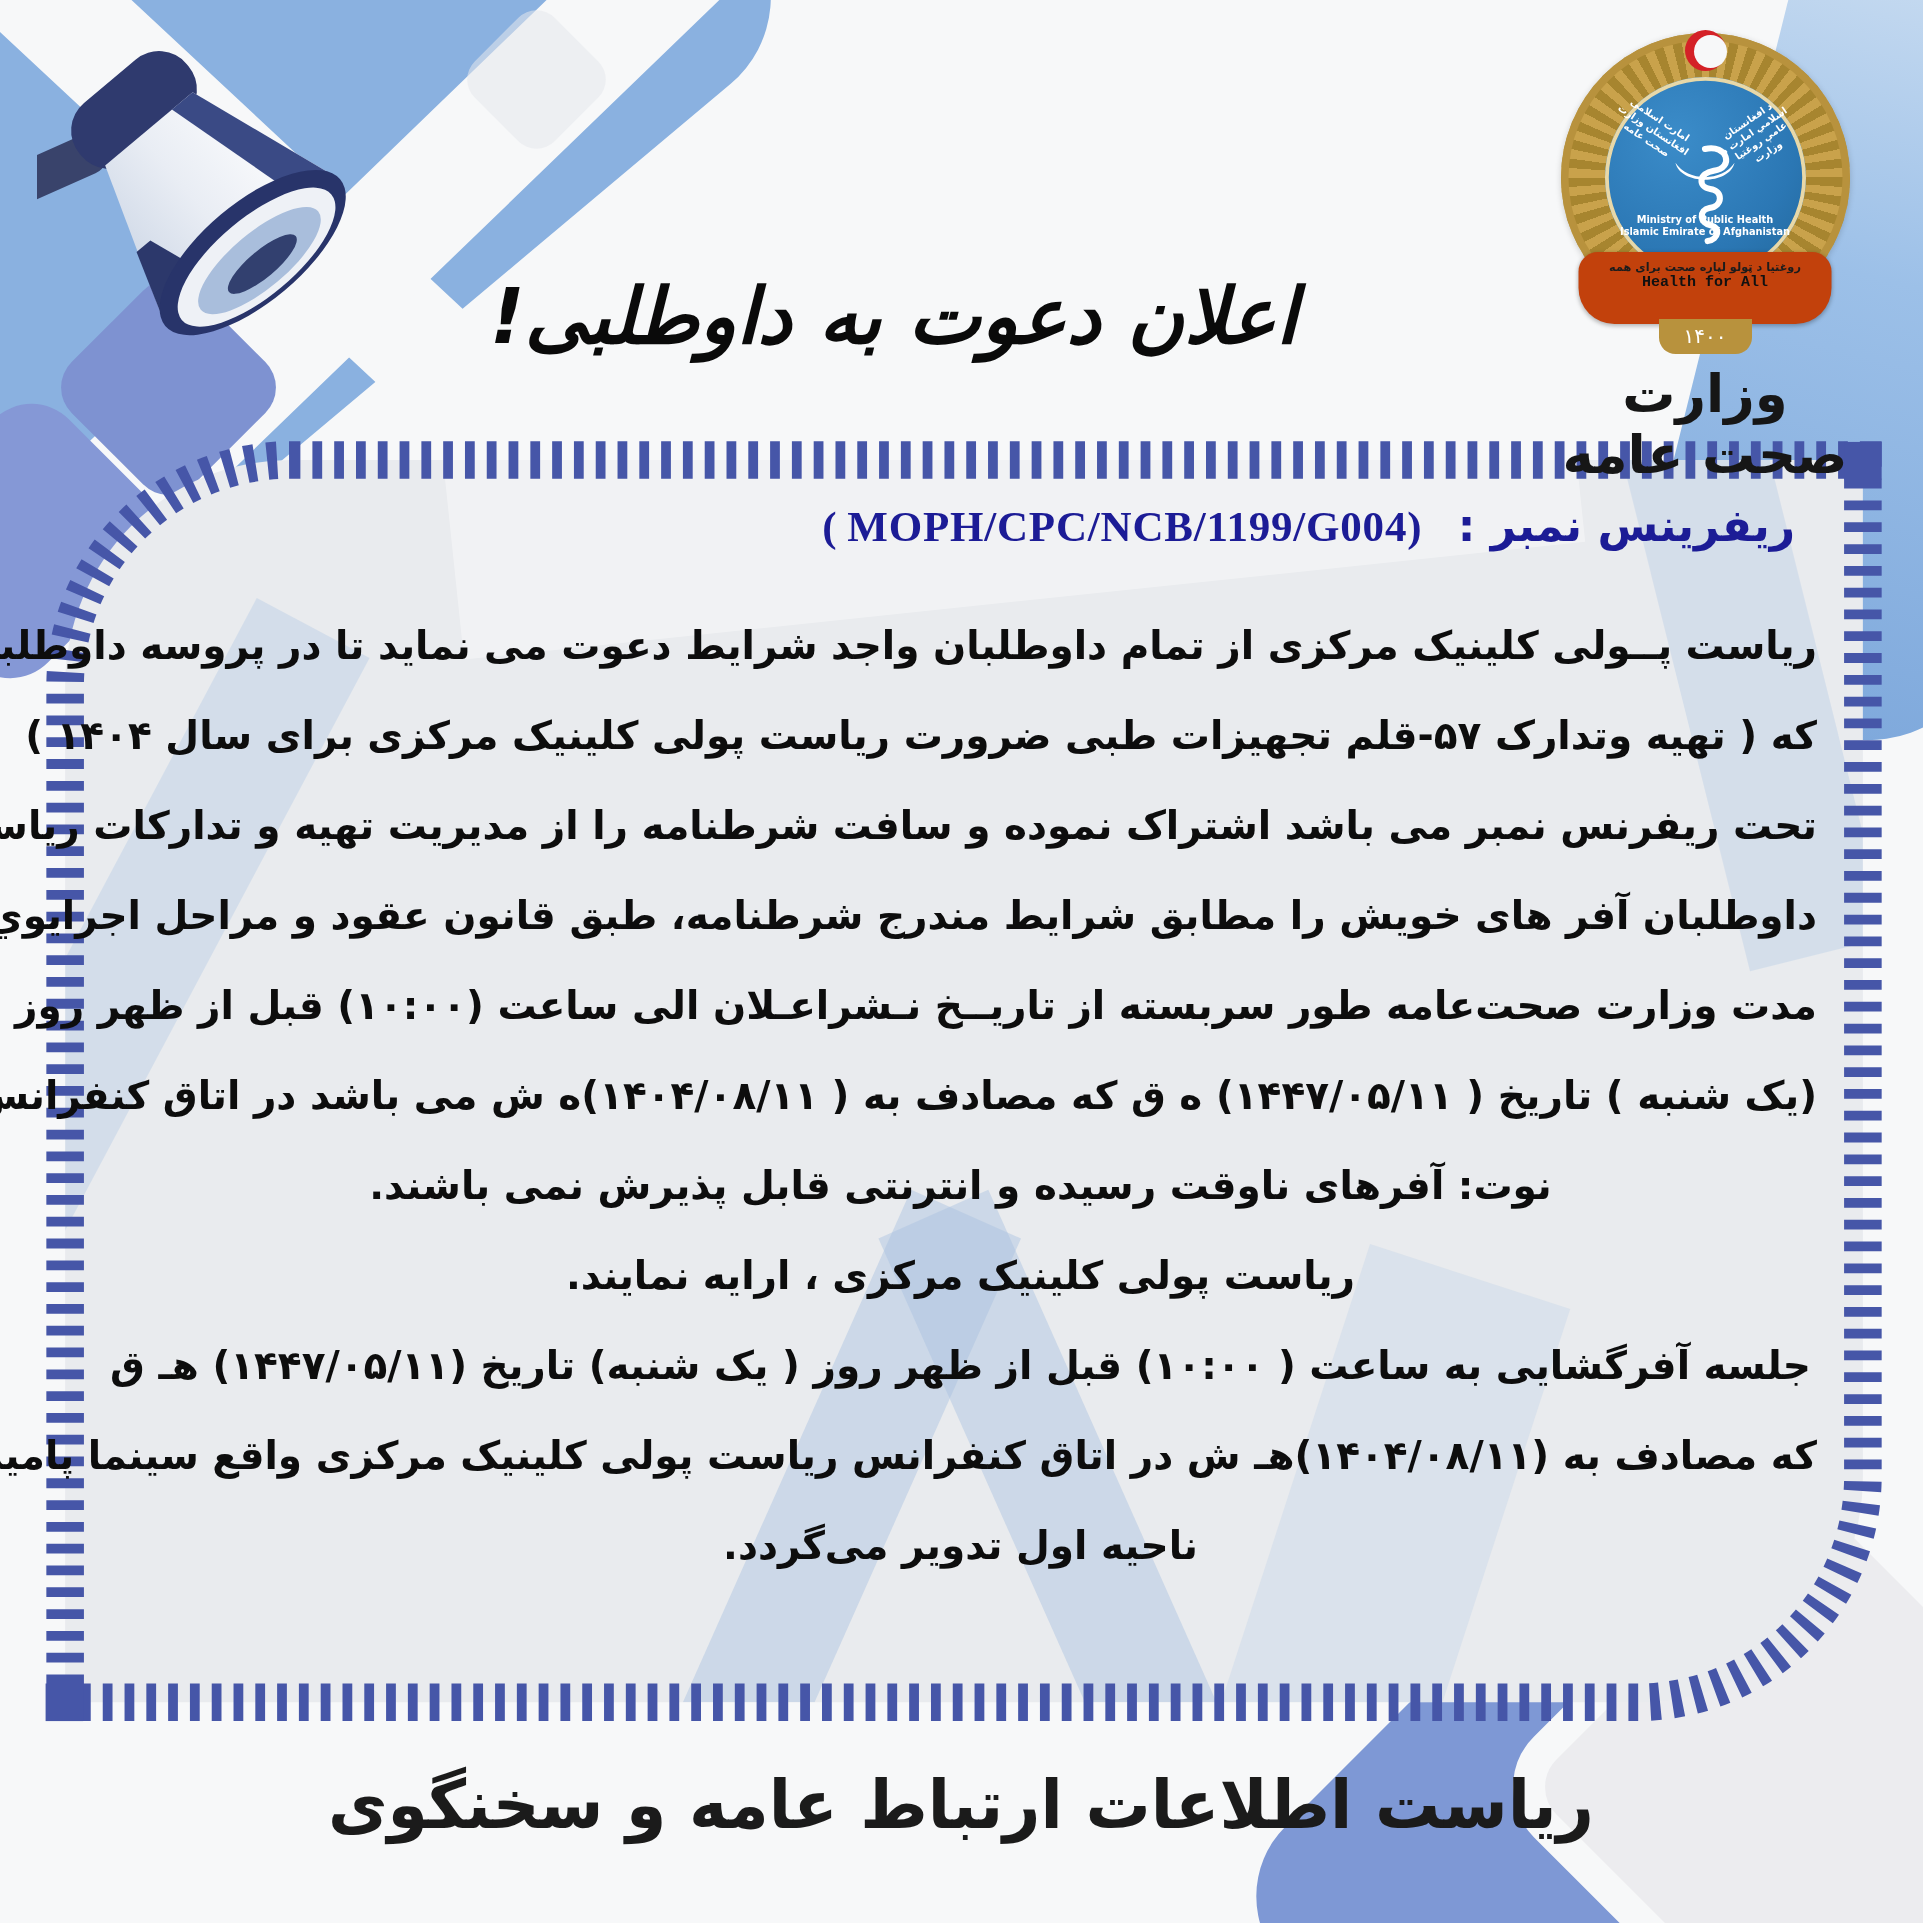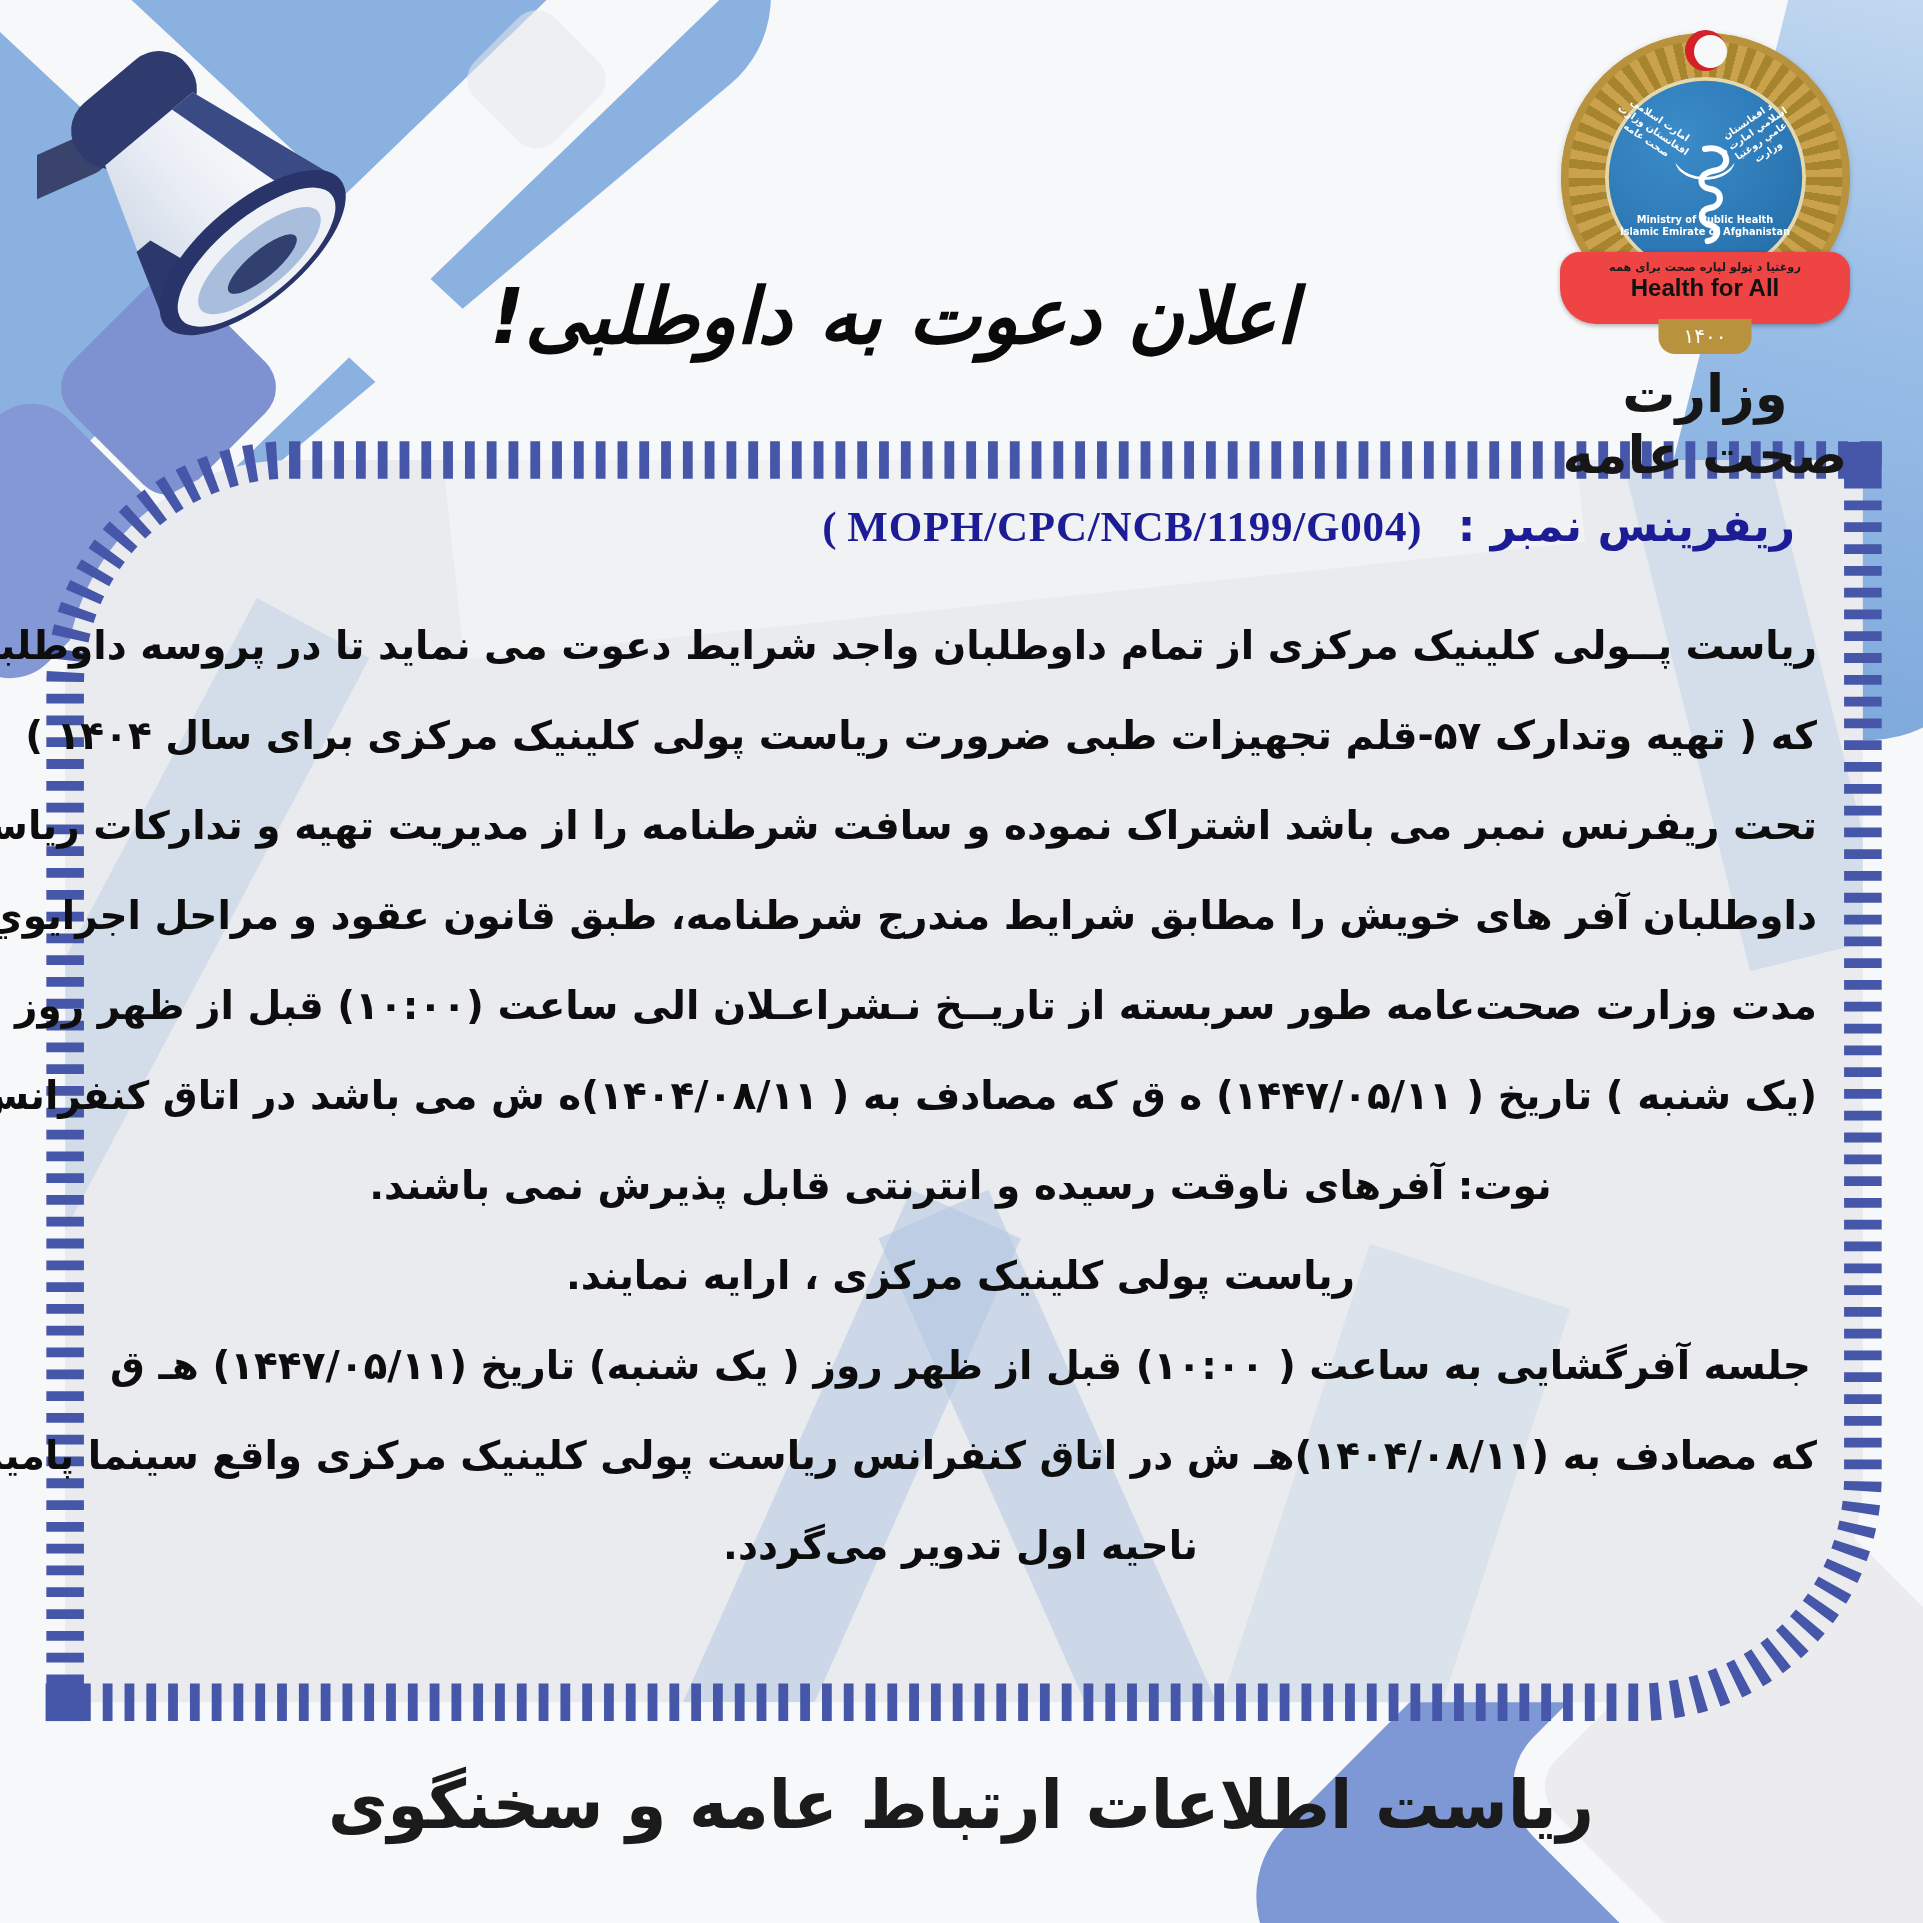--- a/index.html
+++ b/index.html
@@ -41,24 +41,24 @@
   .blue-circle{position:absolute;left:44px;top:44px;width:201px;height:201px;border-radius:50%;
     background:radial-gradient(circle at 36% 30%,#3b8cc9 0%,#2b77b4 62%,#226699 100%);
     box-shadow:inset 0 0 0 3.8px #e8d8a8;}
   .arc-l,.arc-r{position:absolute;width:84px;font-size:9.8px;font-weight:700;color:#ffffff;line-height:1.25;text-align:center;}
   .arc-l{left:6px;top:35px;transform:rotate(34deg);}
   .arc-r{right:6px;top:35px;transform:rotate(-34deg);}
   .emblem-symbol{position:absolute;left:50%;top:65px;transform:translateX(-50%);}
   .emblem-eng{position:absolute;left:0;right:0;bottom:39px;font-size:9.8px;font-weight:700;color:#ffffff;line-height:1.3;}
   .crescent{position:absolute;top:-3px;left:50%;margin-left:-20px;width:41px;height:41px;border-radius:50%;background:#d42127;}
   .crescent::after{content:"";position:absolute;left:9px;top:5.3px;width:33px;height:33px;border-radius:50%;background:#f7f8f9;}
-  .banner{position:absolute;left:50%;bottom:-1.5px;transform:translateX(-50%);width:290px;height:72px;background:#ef4444;
+  .banner{position:absolute;left:50%;bottom:-1.5px;transform:translateX(-50%);width:253px;height:72px;background:#c2410c;
     border-radius:19.5px 19.5px 36px 36px;box-shadow:0 1.5px 4.5px rgba(0,0,0,.28);padding-top:9px;box-sizing:border-box;}
   .banner-native{font-size:11.3px;font-weight:700;color:#1c1c1c;line-height:1.2;}
-  .banner-en{font-size:24px;font-weight:800;color:#111111;font-family:Liberation Sans, sans-serif;}
+  .banner-en{font-size:15px;font-weight:800;color:#111111;font-family:Liberation Mono, monospace;}
   .year-tab{position:absolute;left:50%;bottom:-30px;transform:translateX(-50%);width:93px;height:35px;background:#b8923d;
     border-radius:0 0 16.5px 16.5px;color:#ffffff;font-size:20px;font-weight:400;line-height:35px;}
   .logo-wordmark{margin-top:41px;font-size:53px;font-weight:800;color:#161616;}
   
   .title{left:0;top:272px;width:1789px;text-align:center;font-size:77px;font-weight:800;color:#0a0a0a;z-index:3;font-style:italic;}
   .ref-line{right:128px;top:500px;z-index:3;direction:rtl;color:#1c1c96;font-weight:800;font-size:44px;white-space:nowrap;}
   .ref-line .ref-label{margin-left:21px;}
   .ref-line .ref-value{font-family:"Liberation Serif",serif;font-weight:700;font-size:43px;letter-spacing:0.8px;}
   .body-text{left:105px;top:601px;width:1713px;z-index:3;direction:rtl;}
   .bline{height:90px;line-height:90px;font-size:39px;font-weight:700;color:#0d0d0d;text-align:center;white-space:nowrap;}

